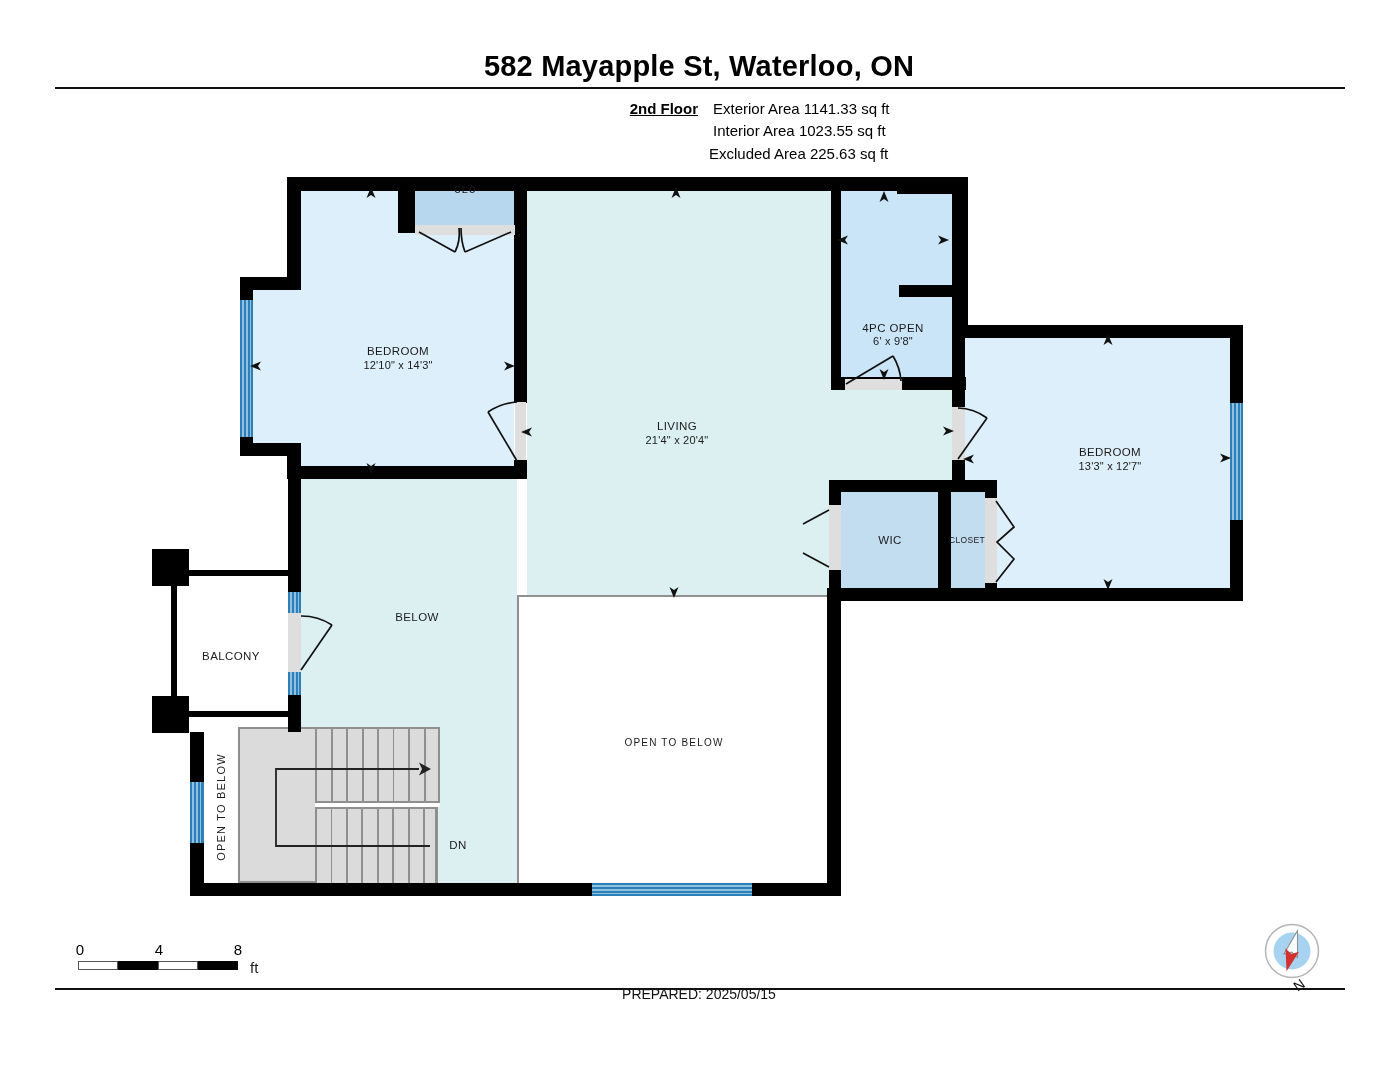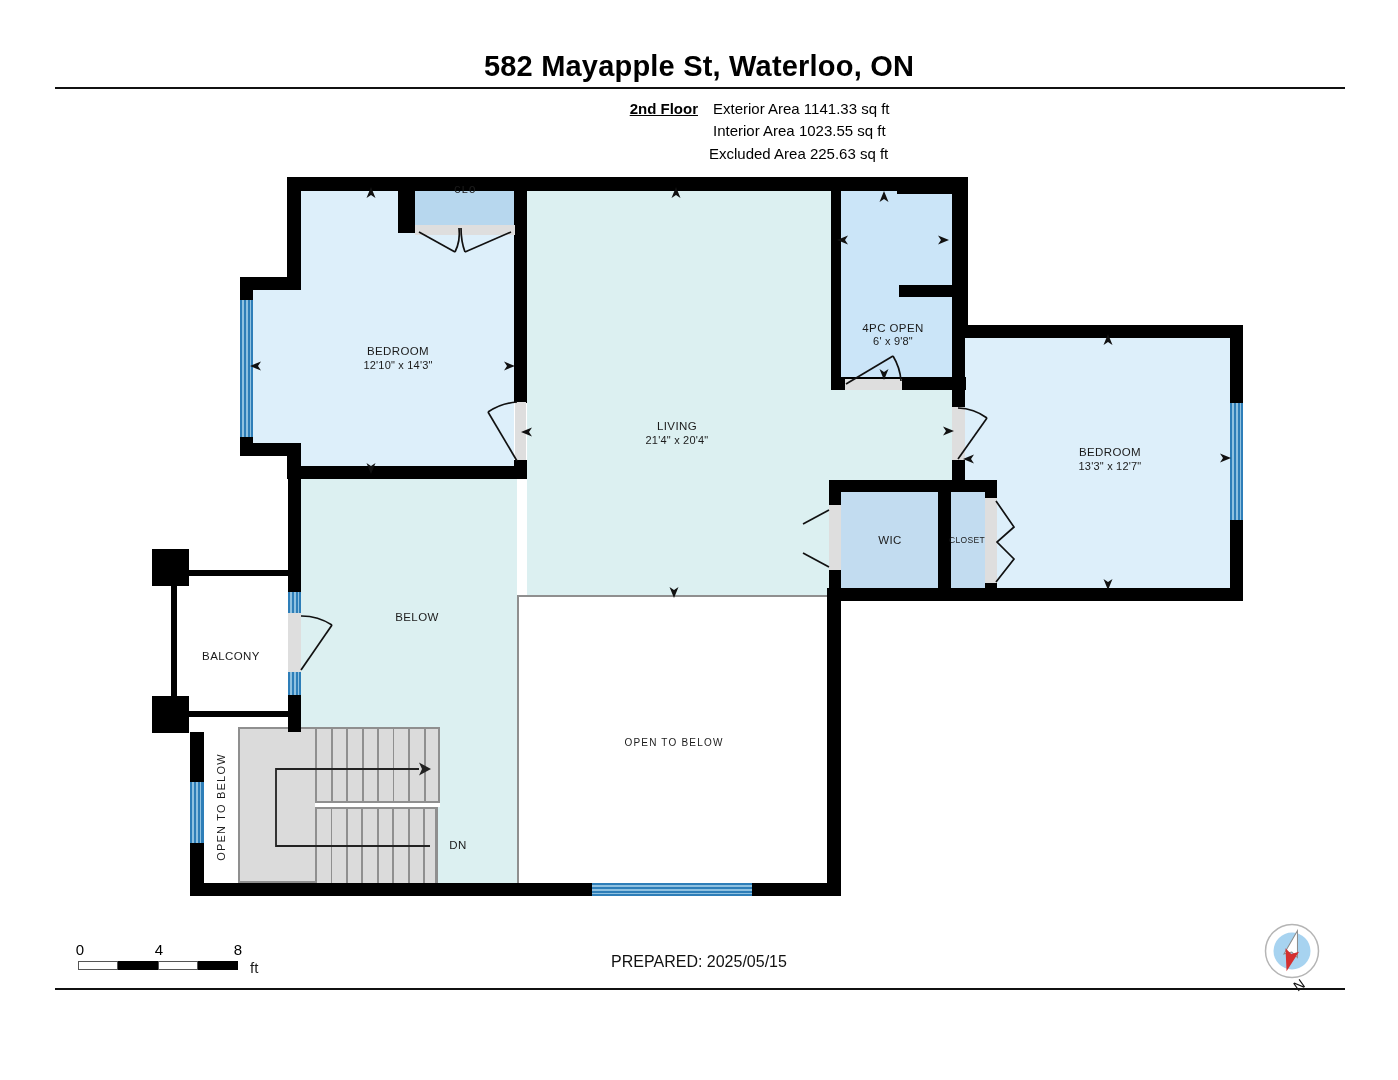--- a/index.html
+++ b/index.html
@@ -37,21 +37,21 @@
   .stairs{position:absolute;left:238px;top:727px;width:200px;height:156px;
           background:var(--stair_fill);border:2px solid var(--railing);box-sizing:border-box;}
   .flight{position:absolute;background:repeating-linear-gradient(90deg,
           var(--stair_fill) 0 13.5px, var(--railing) 13.5px 15.5px);
           border:2px solid var(--railing);box-sizing:border-box;}
   .open-main{position:absolute;left:517px;top:595px;width:312px;height:290px;background:#fff;
           border-top:2px solid var(--railing);border-left:2px solid var(--railing);box-sizing:border-box;}
   .open-strip{position:absolute;left:204px;top:727px;width:34px;height:156px;background:#fff;}
   .scale-num{position:absolute;transform:translateX(-50%);font-size:15px;color:#000;}
   .scale-seg{position:absolute;height:9px;box-sizing:border-box;}
-  .prepared{position:absolute;left:0;top:953px;width:100%;text-align:center;font-size:16px;color:#111;}
+  .prepared{position:absolute;left:0;top:986px;width:100%;text-align:center;font-size:14px;color:#111;}
   .disclaimer{position:absolute;left:57px;top:1002px;width:1280px;font-size:12.3px;color:#000;}
   .watermark{position:absolute;left:0;top:995px;width:100%;text-align:center;font-size:31px;
              color:var(--watermark);opacity:.8;letter-spacing:.5px;white-space:nowrap;
              text-shadow:0 0 4px #fff, 0 0 2px #fff, 1px 1px 2px #fff, -1px -1px 2px #fff;}
   svg.overlay{position:absolute;left:0;top:0;pointer-events:none;}
 </style>
 </head>
 <body>
 
 <div class="page">

